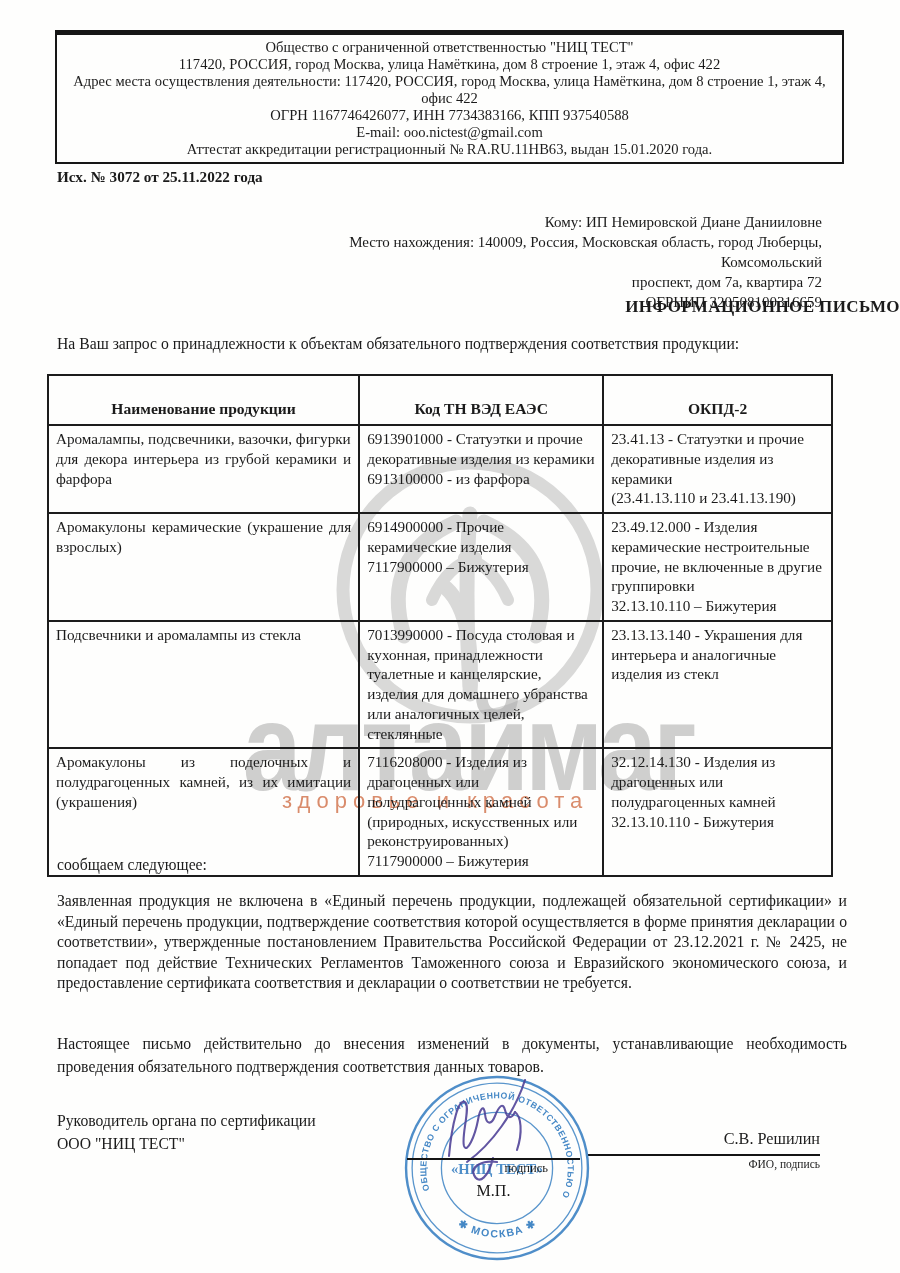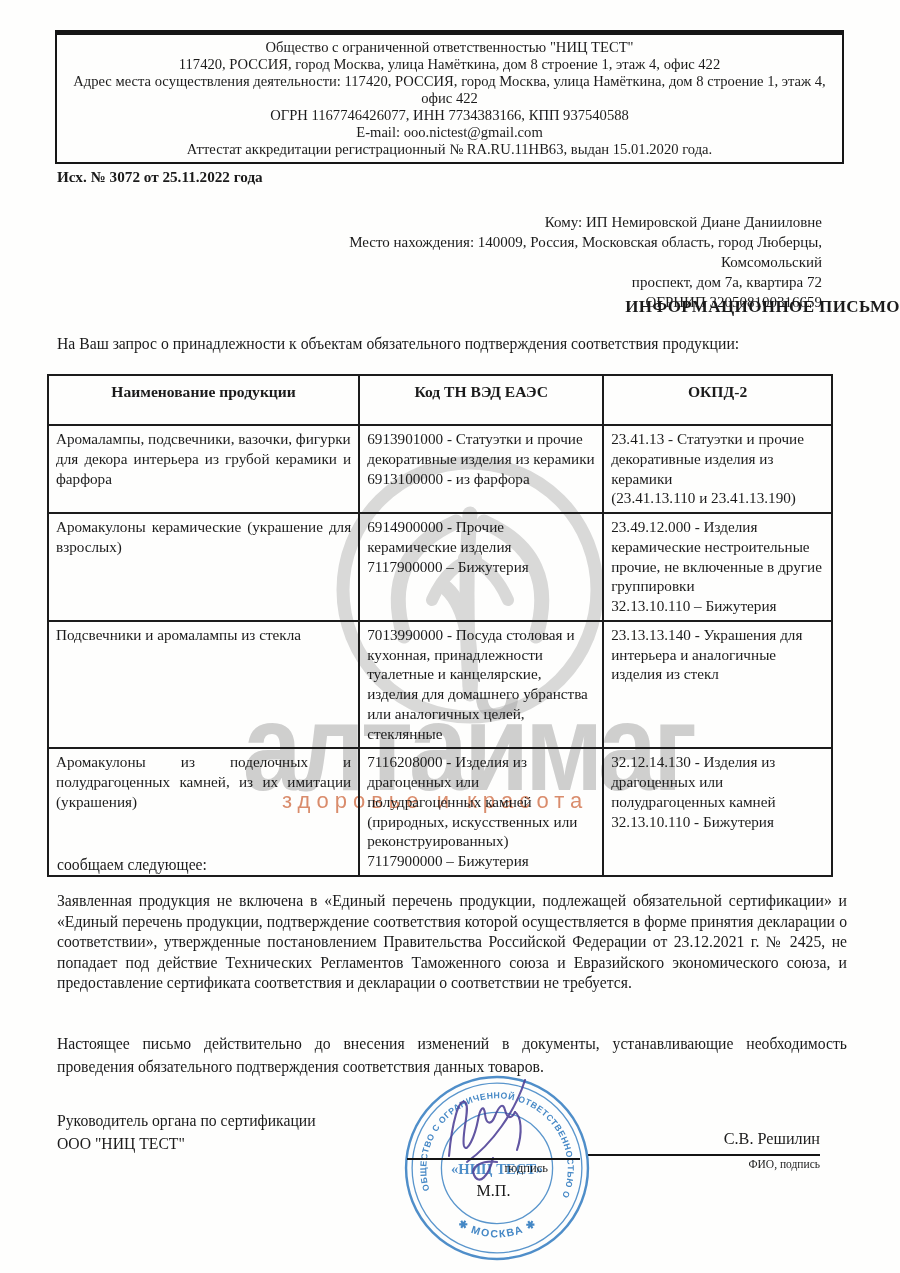--- a/index.html
+++ b/index.html
@@ -63,21 +63,21 @@
   table.products {
     position: absolute; left: 47px; top: 374px; width: 786px;
     border-collapse: collapse; z-index: 2; background: transparent;
     font-size: 15.2px; line-height: 1.3;
   }
   .products th, .products td {
     border: 2px solid #1c1c1c;
     vertical-align: top; padding: 3px 7px 4px 7px;
     background: transparent;
   }
-  .products th { font-size: 15.6px; padding-top: 6px; height: 50px; vertical-align: top; }
+  .products th { font-size: 15.6px; padding-top: 23px; height: 50px; vertical-align: top; }
   .col-name { width: 328px; }
   .col-tnved { width: 252px; }
   .col-okpd  { width: 238px; }
   td.cell-name { text-align: justify; }
   tr.r1 { height: 80px; } tr.r2 { height: 95px; } tr.r3 { height: 114px; } tr.r4 { height: 122px; }
 
   .lead-line { position: absolute; left: 57px; top: 856px; font-size: 15.7px; }
   .para {
     position: absolute; left: 57px; width: 790px;
     font-size: 15.7px; line-height: 20.5px; text-align: justify;

